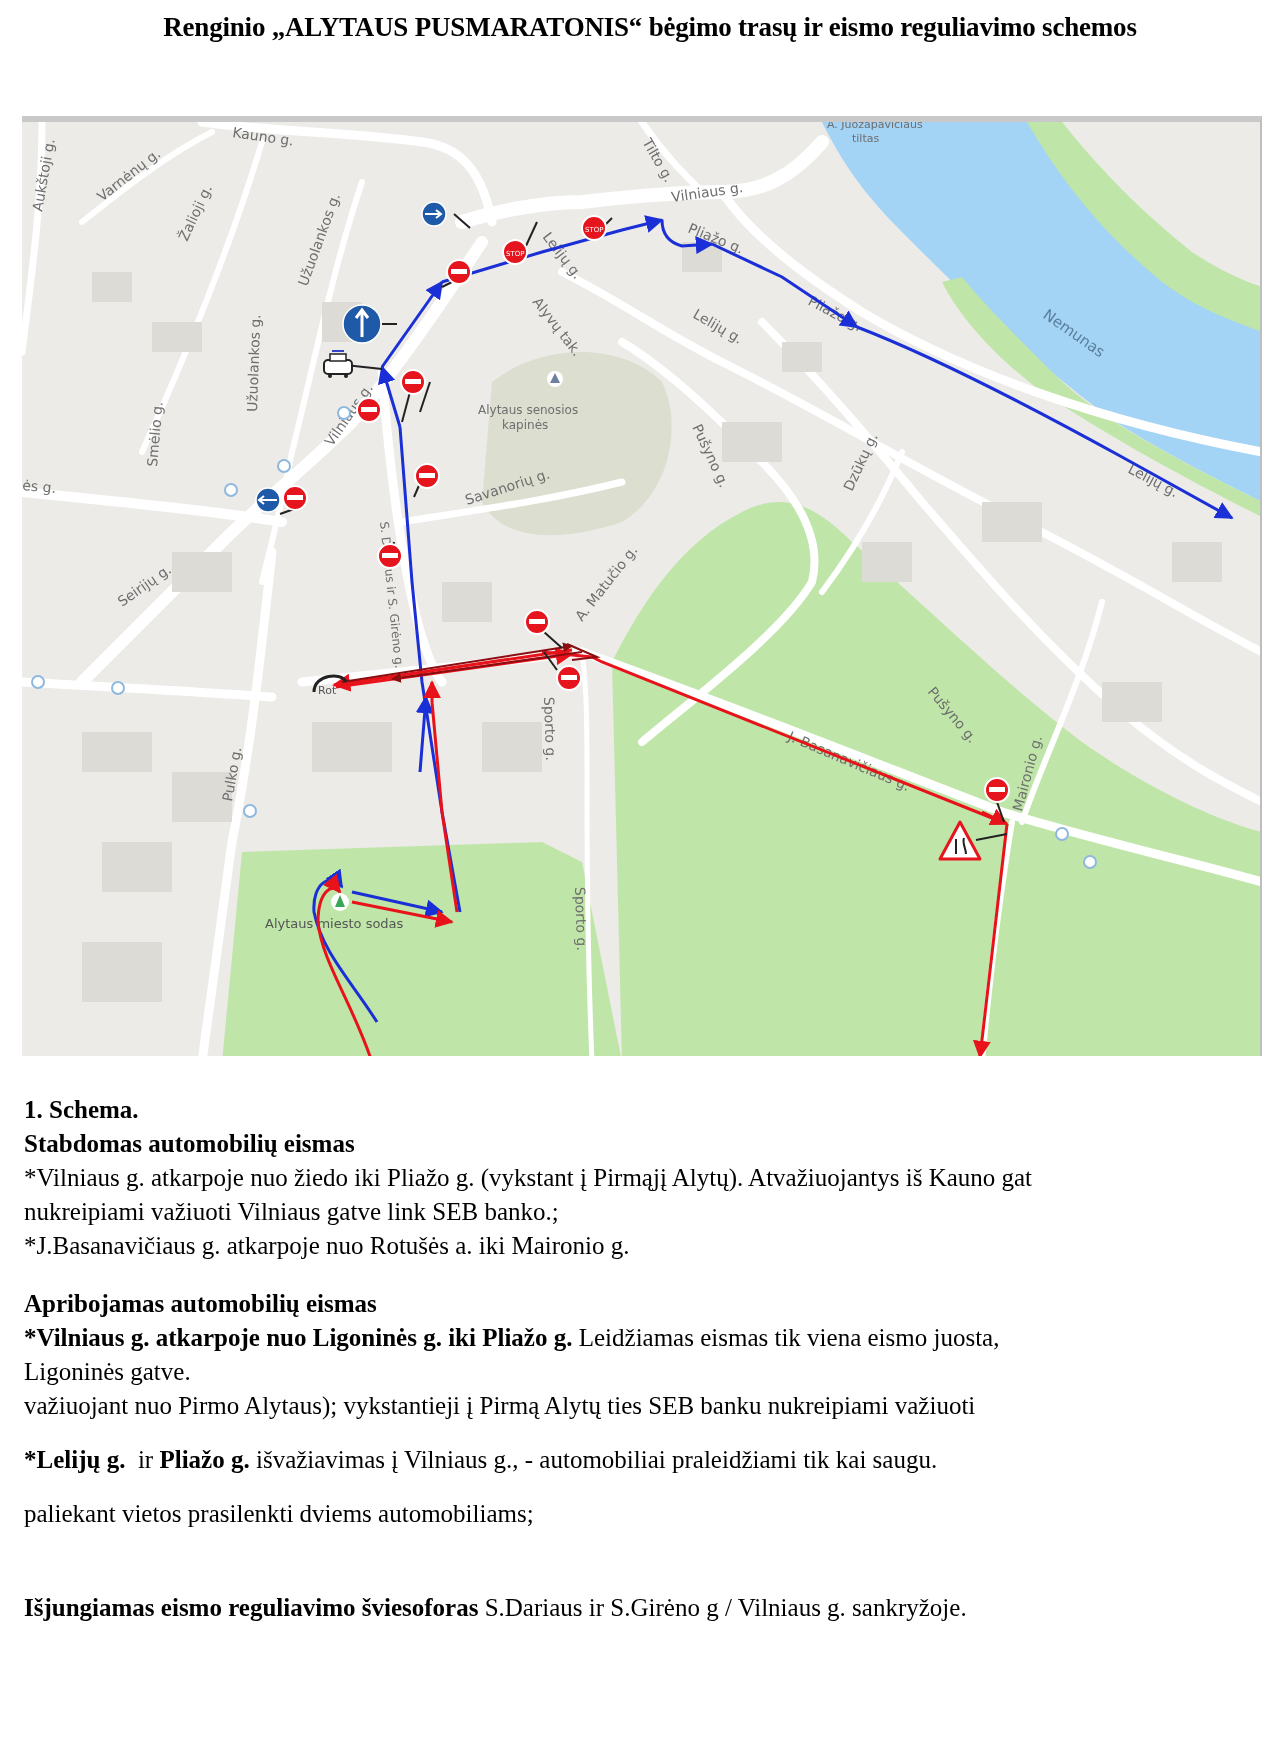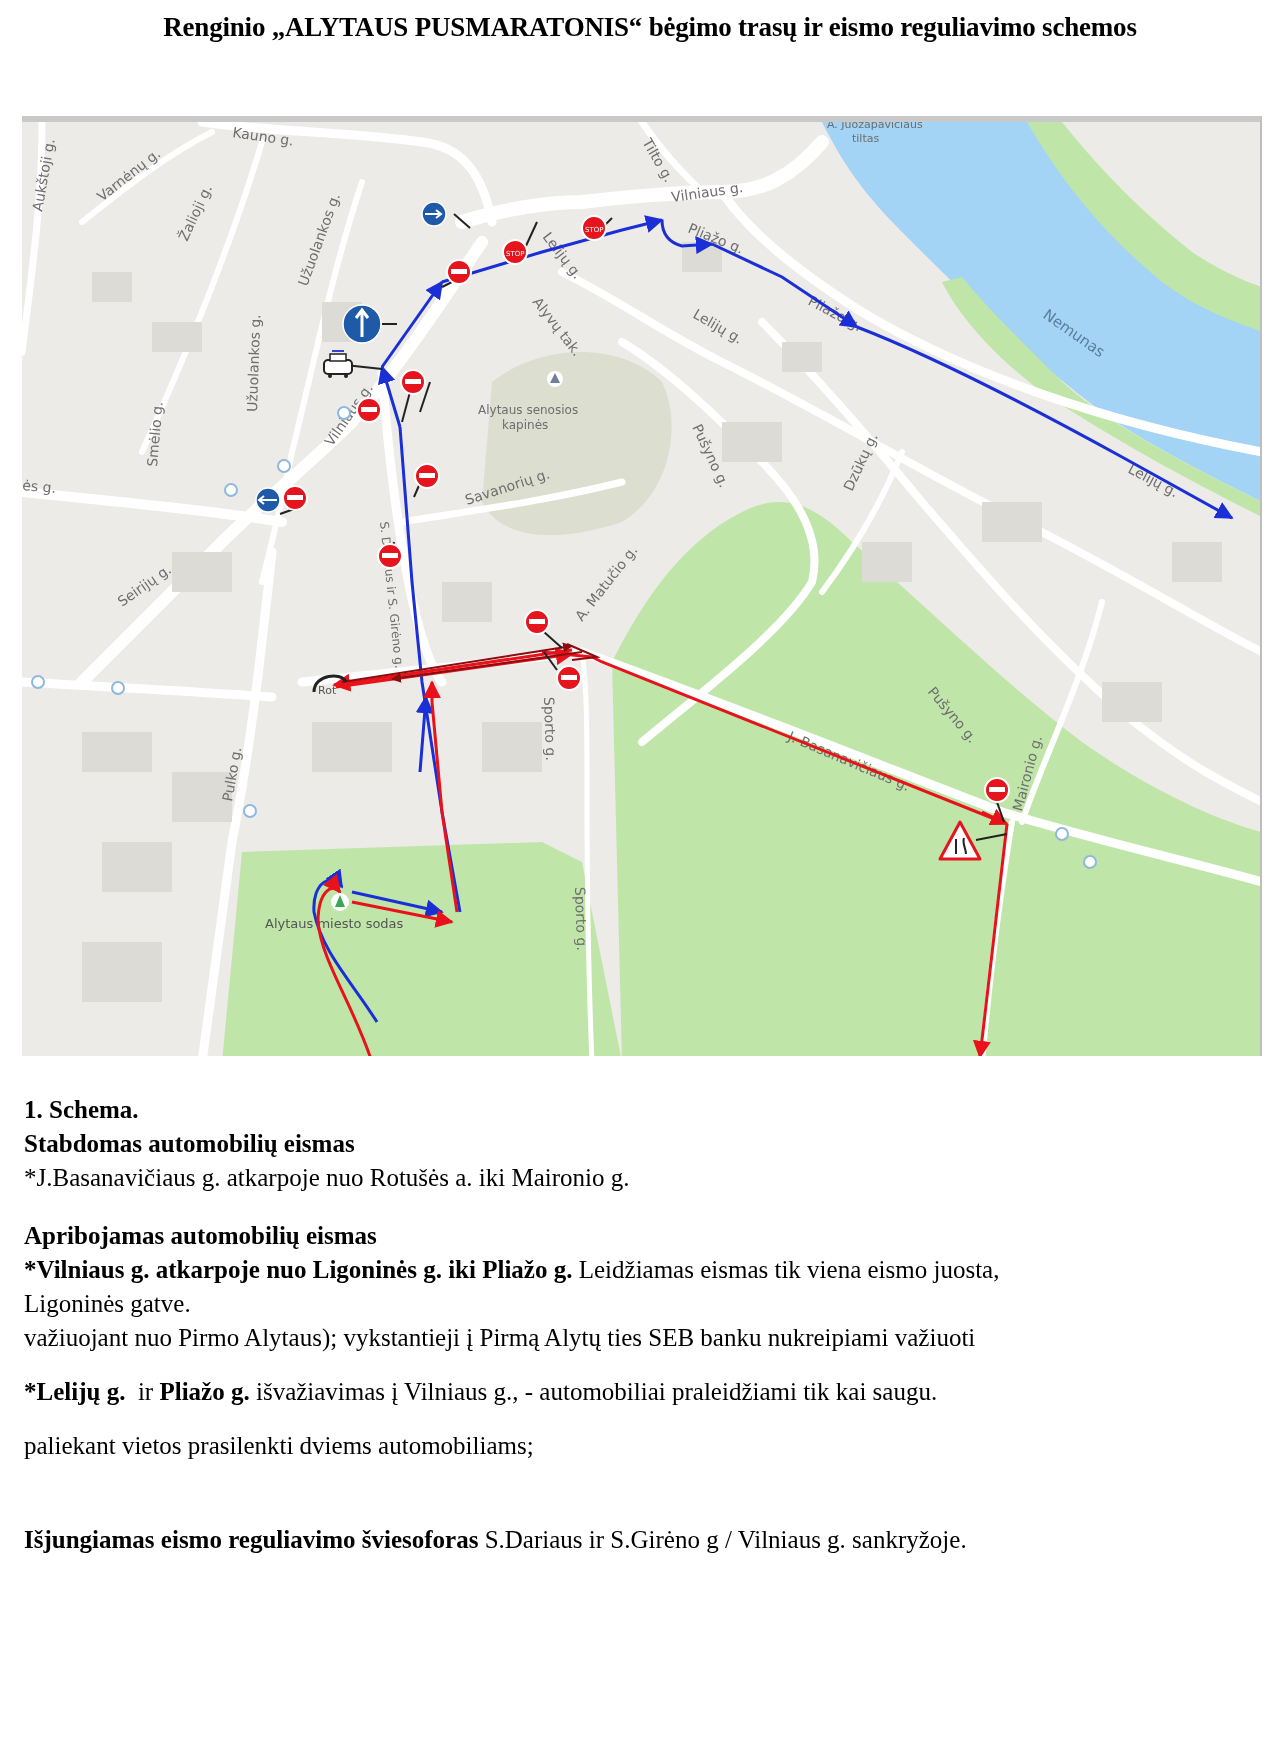--- a/index.html
+++ b/index.html
@@ -284,20 +284,22 @@
     <g>
       <circle cx="533" cy="257" r="8" fill="#fff"></circle>
       <path d="M528,261 L538,261 L533,251 z" fill="#6f7fa0"></path>
     </g>
   </svg>
 </div>
 
 <div class="text">
   <p><b>1. Schema.</b></p>
   <p><b>Stabdomas automobilių eismas</b></p>
+  <p style="white-space:nowrap;">*Vilniaus g. atkarpoje nuo žiedo iki Pliažo g. (vykstant į Pirmąjį Alytų). Atvažiuojantys iš Kauno gat</p>
+  <p>nukreipiami važiuoti Vilniaus gatve link SEB banko.;</p>
   <p>*J.Basanavičiaus  g. atkarpoje nuo Rotušės a. iki Maironio g.</p>
   <div class="gap"></div>
   <p><b>Apribojamas automobilių eismas</b></p>
   <p><b>*Vilniaus g. atkarpoje nuo  Ligoninės g. iki Pliažo g.</b><span> Leidžiamas eismas tik viena eismo juosta,</span></p>
   <p>Ligoninės gatve.</p>
   <p>važiuojant nuo Pirmo Alytaus); vykstantieji į Pirmą Alytų ties SEB banku nukreipiami važiuoti</p>
   <div class="gap2"></div>
   <p style="white-space:pre;"><b>*Lelijų g.</b><span>  ir </span><b>Pliažo g.</b><span> išvažiavimas į Vilniaus g., - automobiliai praleidžiami tik kai saugu.</span></p>
   <div class="gap2"></div>
   <p>paliekant vietos prasilenkti dviems automobiliams;</p>

